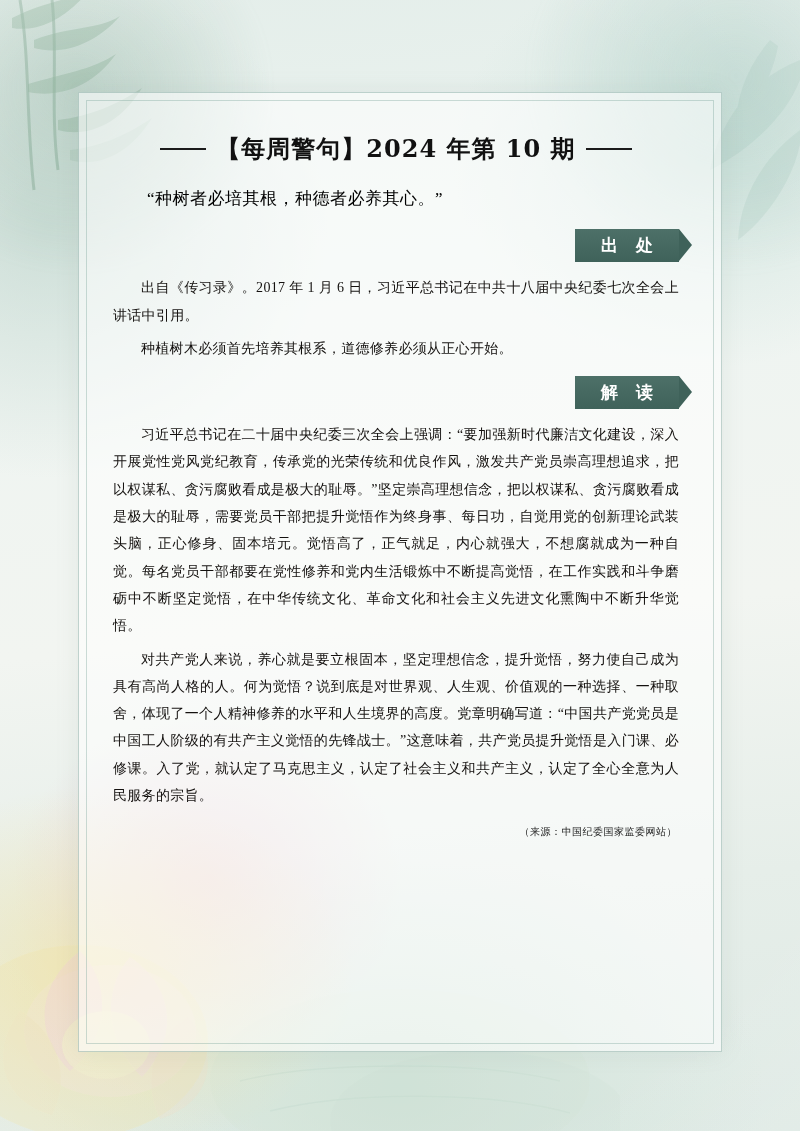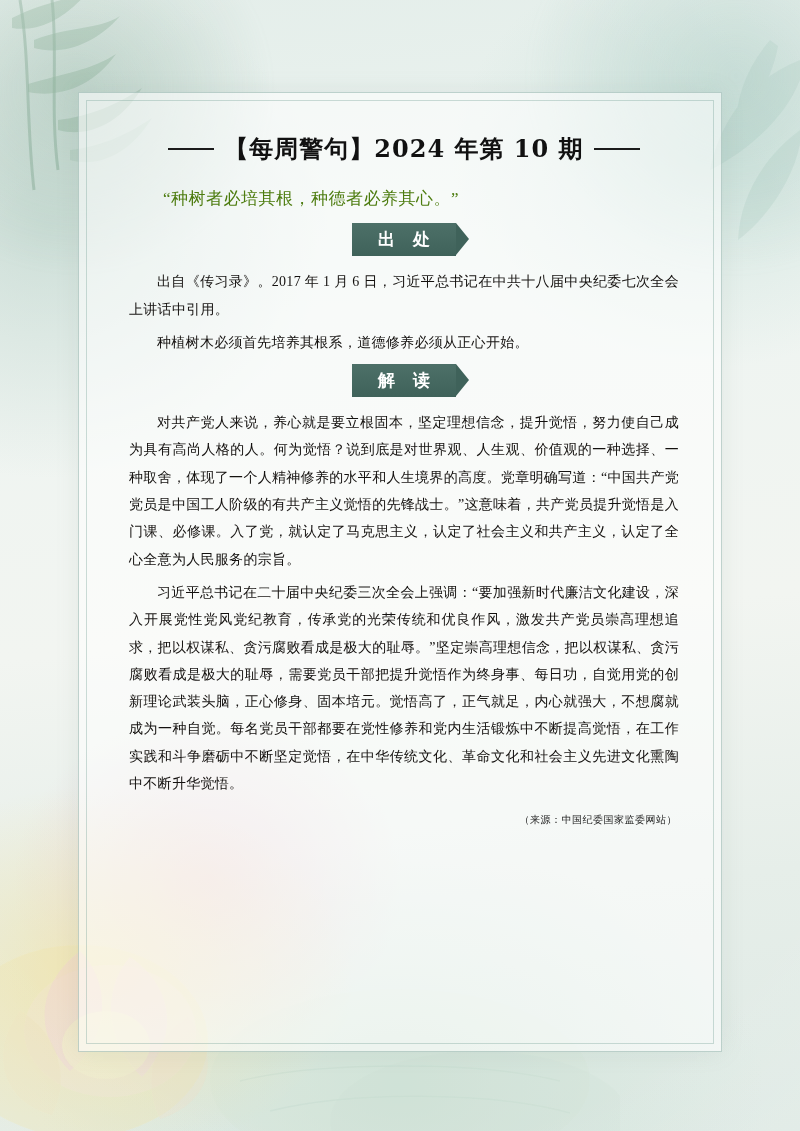--- a/index.html
+++ b/index.html
@@ -81,21 +81,21 @@
     background: rgba(255,255,255,0.58);
     border: 1px solid rgba(120,160,150,0.45);
     box-shadow: 0 0 22px rgba(120,150,140,0.12);
     box-sizing: border-box;
   }
   .card-inner {
     position: absolute;
     inset: 7px;
     border: 1px solid rgba(130,170,160,0.40);
     box-sizing: border-box;
-    padding: 22px 34px 0 42px;
+    padding: 22px 34px 0 26px;
   }
 
   
   .title-row {
     display: flex;
     align-items: center;
     justify-content: center;
     gap: 10px;
     margin-top: 10px;
     margin-bottom: 18px;
@@ -111,31 +111,31 @@
     font-size: 24px;
     letter-spacing: 1px;
     color: #111;
     white-space: nowrap;
   }
 
   
   .quote {
     font-size: 17px;
     line-height: 1.9;
-    color: #4d7c0f;
+    color: #000000;
     text-indent: 2em;
     margin: 6px 0 4px 0;
     letter-spacing: 0.5px;
   }
 
   
   .banner-wrap {
     display: flex;
-    justify-content: center;
-    margin: 8px 0 12px 0;
+    justify-content: flex-end;
+    margin: 14px 0 12px 0;
   }
   .banner {
     position: relative;
     display: inline-block;
     background: linear-gradient(180deg, #4d7068 0%, #3f625a 100%);
     color: #ffffff;
     font-size: 17px;
     font-weight: bold;
     letter-spacing: 6px;
     padding: 5px 20px 5px 26px;
@@ -244,18 +244,18 @@
       <span class="banner">出 处</span>
 
     </div>
     <p class="body">出自《传习录》。2017 年 1 月 6 日，习近平总书记在中共十八届中央纪委七次全会上讲话中引用。</p>
 
     <p class="body">种植树木必须首先培养其根系，道德修养必须从正心开始。</p>
 
     <div class="banner-wrap">
       <span class="banner">解 读</span>
     </div>
+    <p class="body">习近平总书记在二十届中央纪委三次全会上强调：“要加强新时代廉洁文化建设，深入开展党性党风党纪教育，传承党的光荣传统和优良作风，激发共产党员崇高理想追求，把以权谋私、贪污腐败看成是极大的耻辱。”坚定崇高理想信念，把以权谋私、贪污腐败看成是极大的耻辱，需要党员干部把提升觉悟作为终身事、每日功，自觉用党的创新理论武装头脑，正心修身、固本培元。觉悟高了，正气就足，内心就强大，不想腐就成为一种自觉。每名党员干部都要在党性修养和党内生活锻炼中不断提高觉悟，在工作实践和斗争磨砺中不断坚定觉悟，在中华传统文化、革命文化和社会主义先进文化熏陶中不断升华觉悟。</p>
     <p class="body">对共产党人来说，养心就是要立根固本，坚定理想信念，提升觉悟，努力使自己成为具有高尚人格的人。何为觉悟？说到底是对世界观、人生观、价值观的一种选择、一种取舍，体现了一个人精神修养的水平和人生境界的高度。党章明确写道：“中国共产党党员是中国工人阶级的有共产主义觉悟的先锋战士。”这意味着，共产党员提升觉悟是入门课、必修课。入了党，就认定了马克思主义，认定了社会主义和共产主义，认定了全心全意为人民服务的宗旨。</p>
-    <p class="body">习近平总书记在二十届中央纪委三次全会上强调：“要加强新时代廉洁文化建设，深入开展党性党风党纪教育，传承党的光荣传统和优良作风，激发共产党员崇高理想追求，把以权谋私、贪污腐败看成是极大的耻辱。”坚定崇高理想信念，把以权谋私、贪污腐败看成是极大的耻辱，需要党员干部把提升觉悟作为终身事、每日功，自觉用党的创新理论武装头脑，正心修身、固本培元。觉悟高了，正气就足，内心就强大，不想腐就成为一种自觉。每名党员干部都要在党性修养和党内生活锻炼中不断提高觉悟，在工作实践和斗争磨砺中不断坚定觉悟，在中华传统文化、革命文化和社会主义先进文化熏陶中不断升华觉悟。</p>
 
     <div class="source">（来源：中国纪委国家监委网站）</div>
   </div>
 </div>
 
 </body></html>

